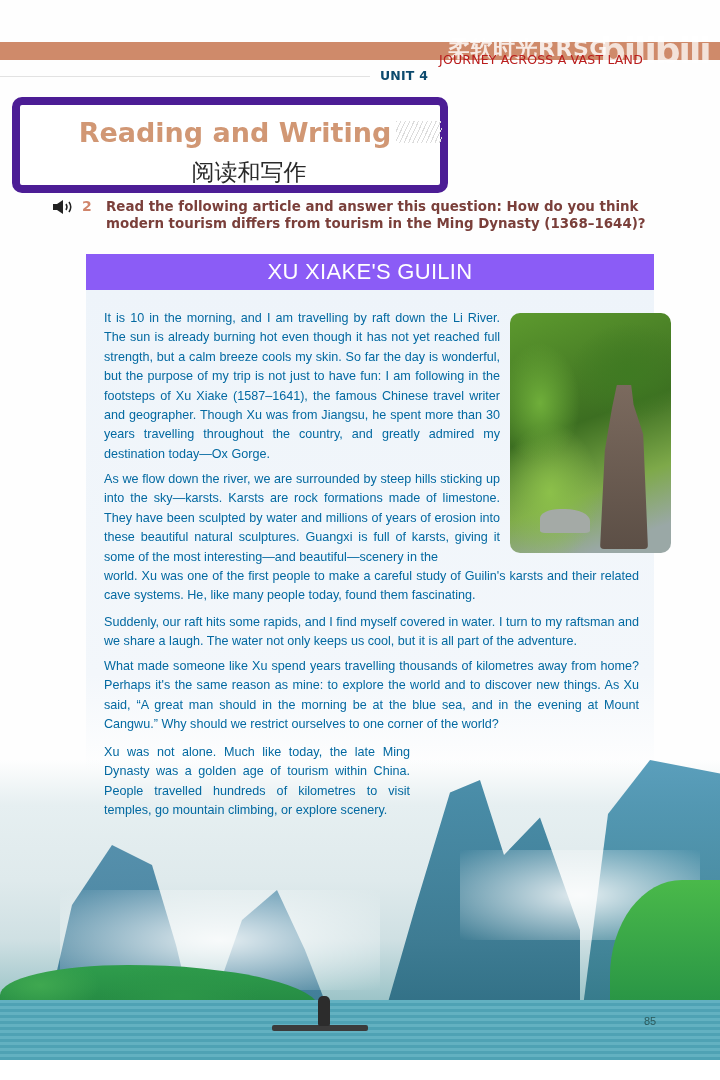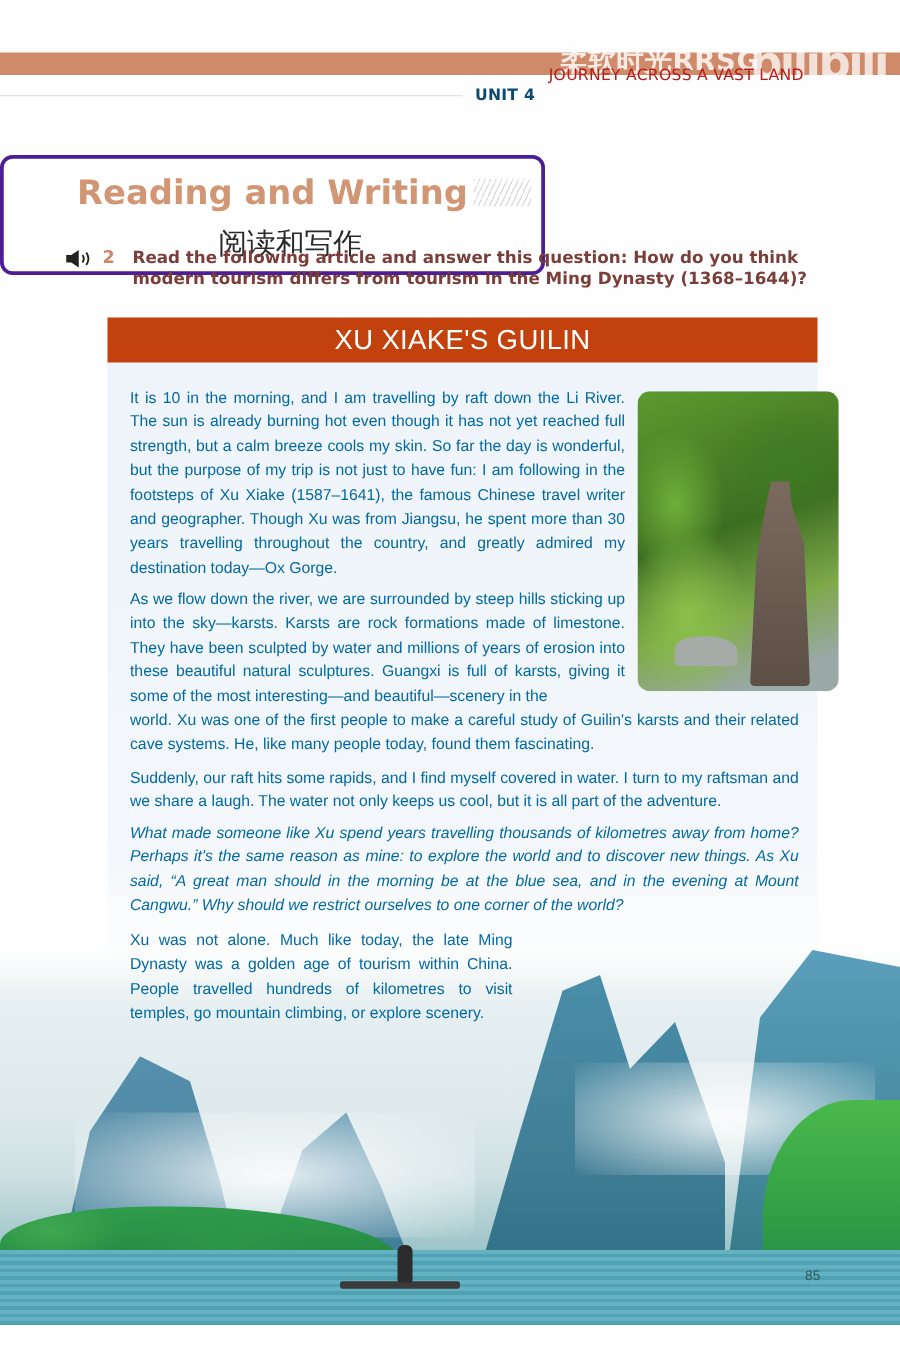--- a/index.html
+++ b/index.html
@@ -8,39 +8,39 @@
 
     
     .top-band { position:absolute; left:0; top:42px; width:720px; height:18px; background:#cf8a6a; }
     .watermark { position:absolute; top:34px; left:448px; font-family:"DejaVu Sans", sans-serif; font-size:22px; font-weight:bold; color:rgba(255,255,255,0.82); letter-spacing:0.5px; }
     .bili { position:absolute; top:30px; left:600px; font-family:"DejaVu Sans", sans-serif; font-size:36px; font-weight:bold; color:rgba(255,255,255,0.75); letter-spacing:-2px; }
     .header-rule { position:absolute; left:0; top:76px; width:370px; height:1px; background:#e2e2e2; }
     .unit-label { position:absolute; top:68px; left:380px; font-family:"DejaVu Sans", sans-serif; font-size:12.5px; color:#0c4a6e; font-weight:bold; letter-spacing:0.2px; }
     .unit-title { position:absolute; top:52px; left:439px; font-family:"DejaVu Sans", sans-serif; font-size:12.5px; color:#b91c1c; letter-spacing:0.2px; }
 
     
-    .section-box { position:absolute; left:0; top:97px; width:436px; height:96px; border:3px solid #4c1d95; border-radius:10px; background:#fff;margin-top:27px; }
+    .section-box { position:absolute; left:12px; top:97px; width:436px; height:96px; border:8px solid #4c1d95; border-radius:10px; background:#fff; }
     .section-en { position:absolute; top:12px; left:0; width:430px; text-align:center; font-family:"DejaVu Sans", sans-serif; font-size:27px; font-weight:bold; color:#d19774; }
     .hatch { position:absolute; top:16px; left:376px; width:46px; height:22px; background:repeating-linear-gradient(115deg, #dcdcdc 0 1px, transparent 1px 4px); }
     .section-cn { position:absolute; top:52px; left:0; width:430px; text-align:center; font-family:"DejaVu Sans", sans-serif; font-size:23px; color:#2a2a2a;padding-left:28px; }
 
     
     .speaker { position:absolute; left:52px; top:199px; width:22px; height:16px; }
     .task-num { position:absolute; left:82px; top:198px; font-family:"DejaVu Sans", sans-serif; font-size:14px; color:#d0846a; font-weight:bold; }
     .task-text { position:absolute; left:106px; top:198px; width:560px; font-family:"DejaVu Sans", sans-serif; font-size:13.4px; line-height:17px; color:#7a3f3a; font-weight:bold; }
 
     
     .article-bg { position:absolute; left:86px; top:290px; width:568px; height:480px; background:linear-gradient(#eef4fa, #f3f7fb 80%, rgba(243,247,251,0)); }
-    .article-title { position:absolute; left:86px; top:254px; width:568px; height:36px; background:#c2410c; color:#fff; text-align:center; font-size:22px; line-height:36px; letter-spacing:0.3px; }
+    .article-title { position:absolute; left:86px; top:254px; width:568px; height:36px; background:#8b5cf6; color:#fff; text-align:center; font-size:22px; line-height:36px; letter-spacing:0.3px; }
     .para { position:absolute; font-size:12.6px; line-height:19.4px; color:#0369a1; text-align:justify; }
     .p1 { left:104px; top:309px; width:396px; }
     .p2 { left:104px; top:470px; width:396px; }
     .p2b { left:104px; top:567px; width:535px; }
     .p3 { left:104px; top:613px; width:535px; }
-    .p4 { left:104px; top:657px; width:535px;font-style:italic; }
+    .p4 { left:104px; top:657px; width:535px; }
     .p5 { left:104px; top:743px; width:306px; }
 
     
     .photo { position:absolute; left:510px; top:313px; width:161px; height:240px; border-radius:10px; overflow:hidden;
       background:
         radial-gradient(ellipse 40px 60px at 30px 90px, #6fae3a, transparent),
         radial-gradient(ellipse 60px 50px at 120px 60px, #3f7a22, transparent),
         radial-gradient(ellipse 50px 70px at 40px 180px, #8cc04a, transparent),
         linear-gradient(160deg, #5d9a2e, #3c6e21 45%, #7ea94a 70%, #9aa8a6 90%); }
     .statue { position:absolute; left:90px; top:72px; width:48px; height:164px; background:linear-gradient(#7b6a5e,#5c4f46); border-radius:18px 18px 4px 4px; clip-path:polygon(35% 0,65% 0,70% 12%,90% 30%,100% 100%,0 100%,10% 40%,25% 14%); }

